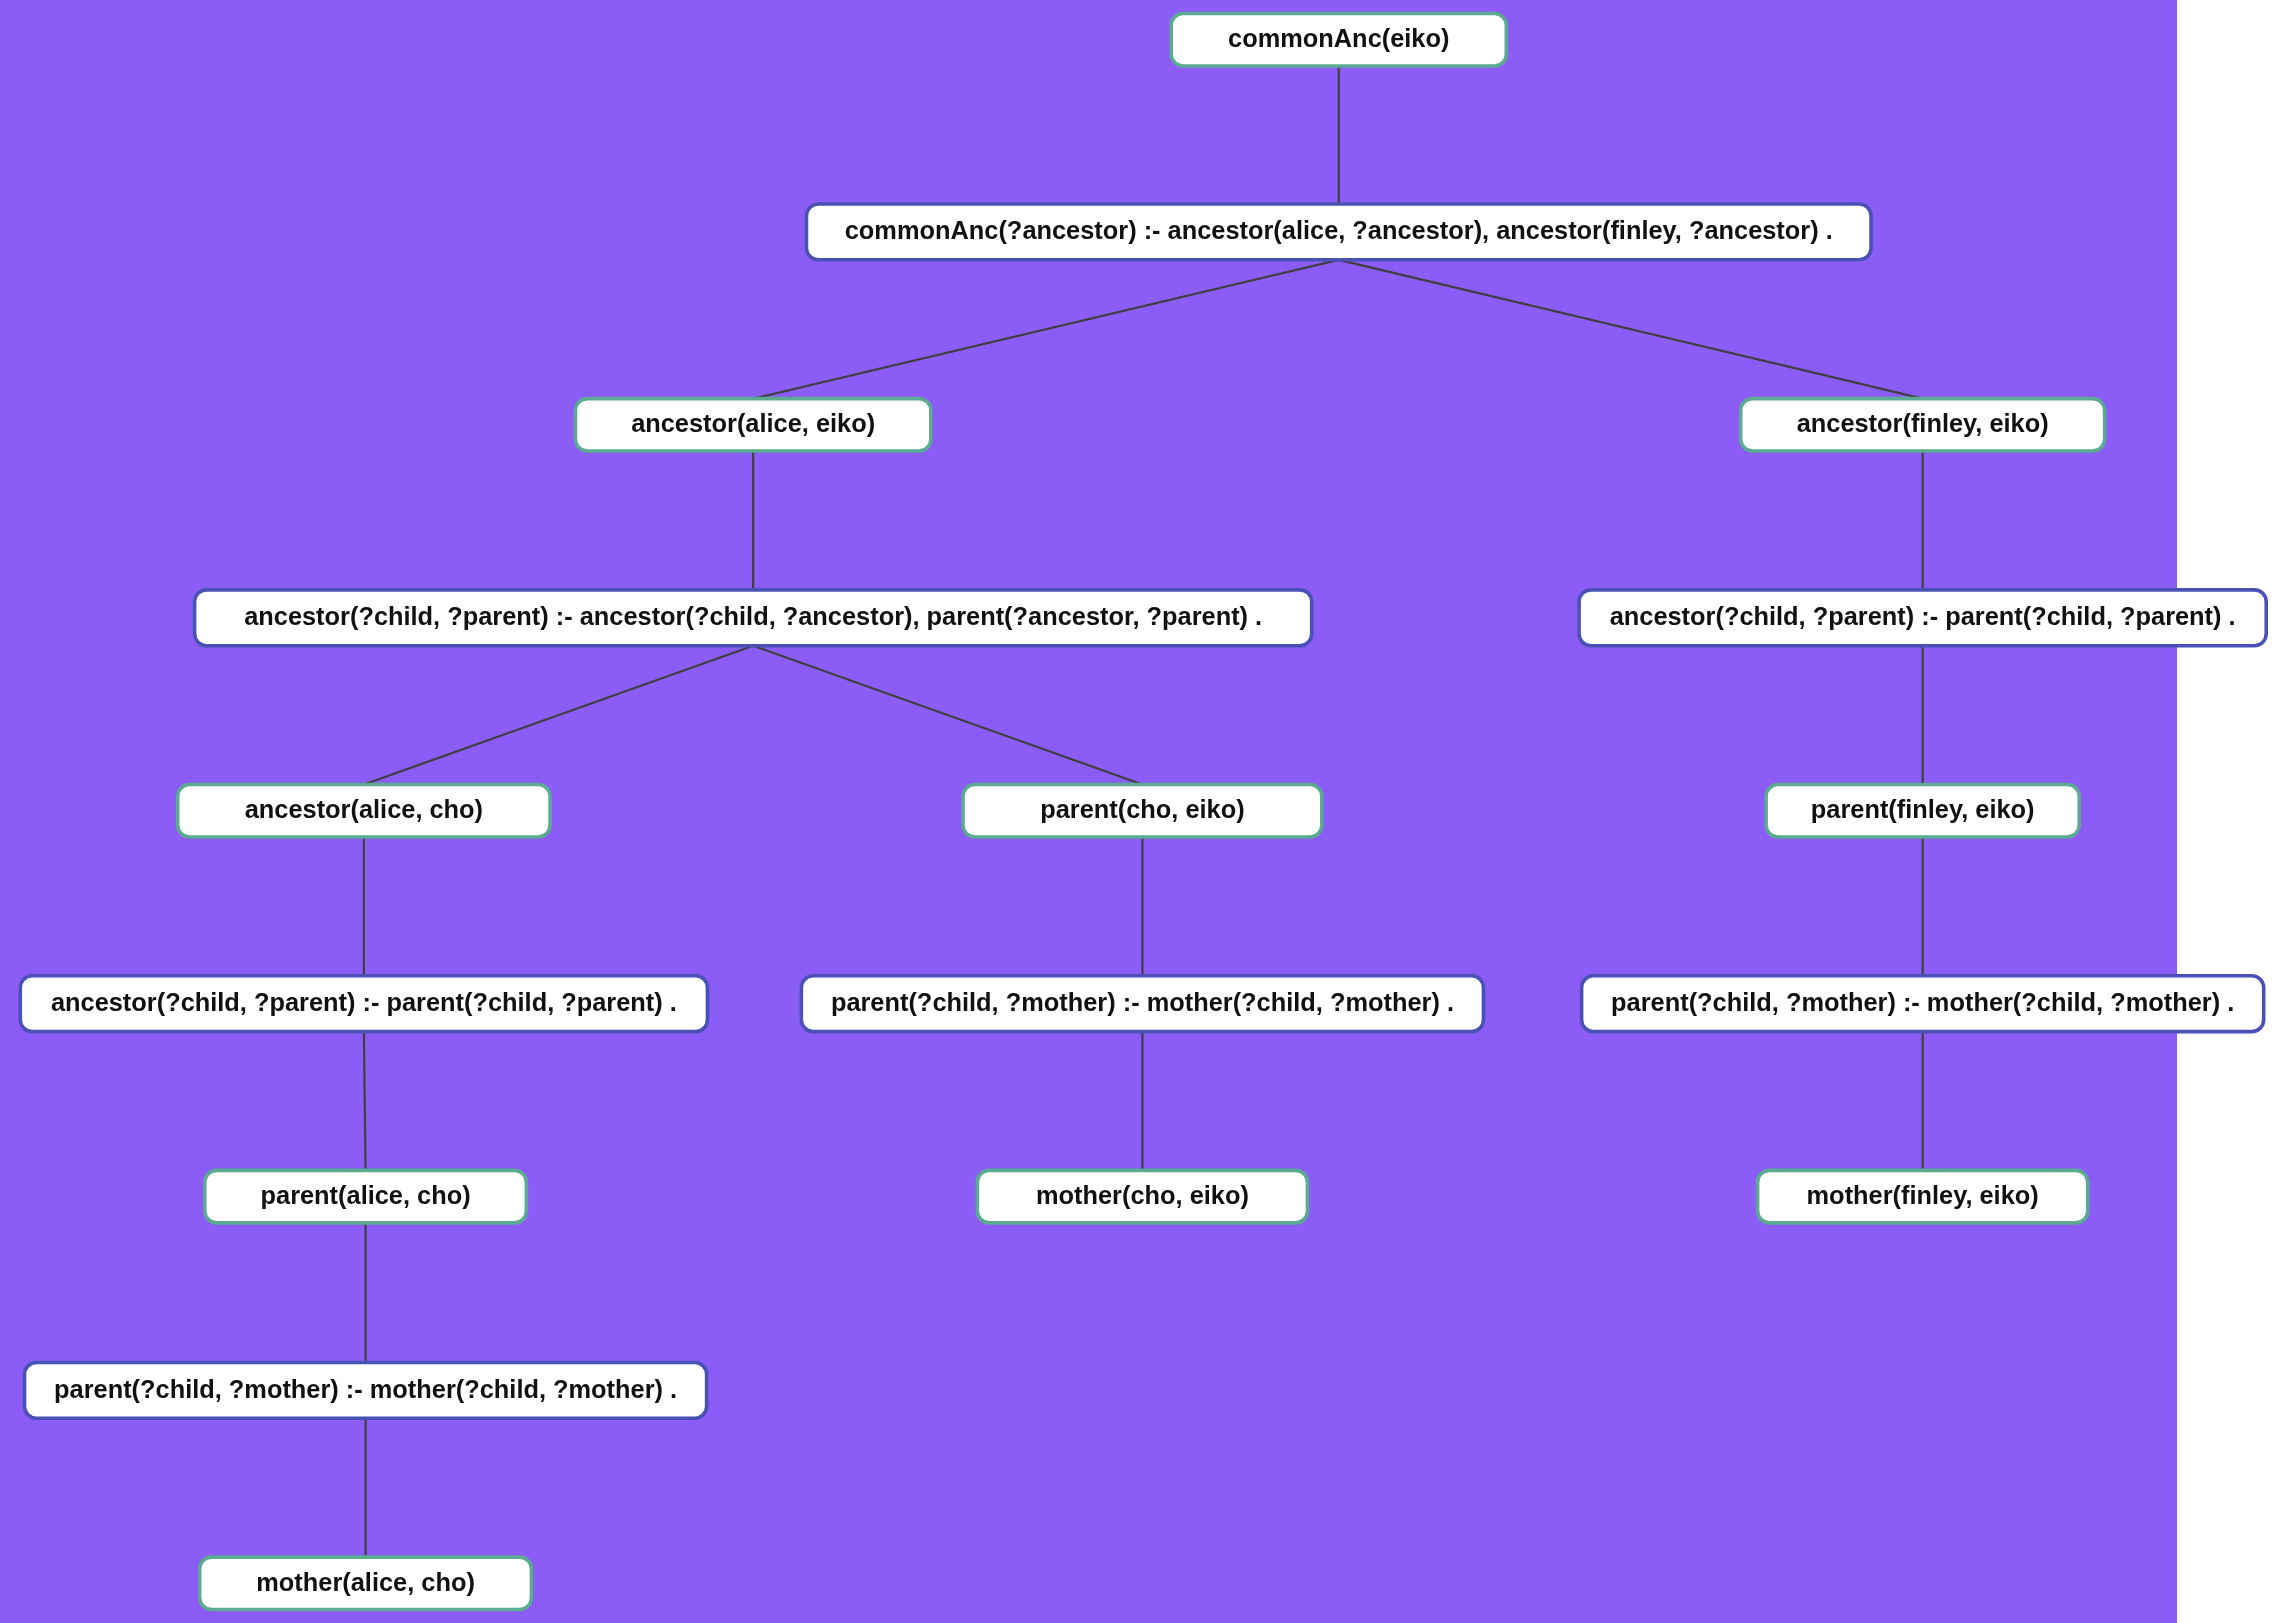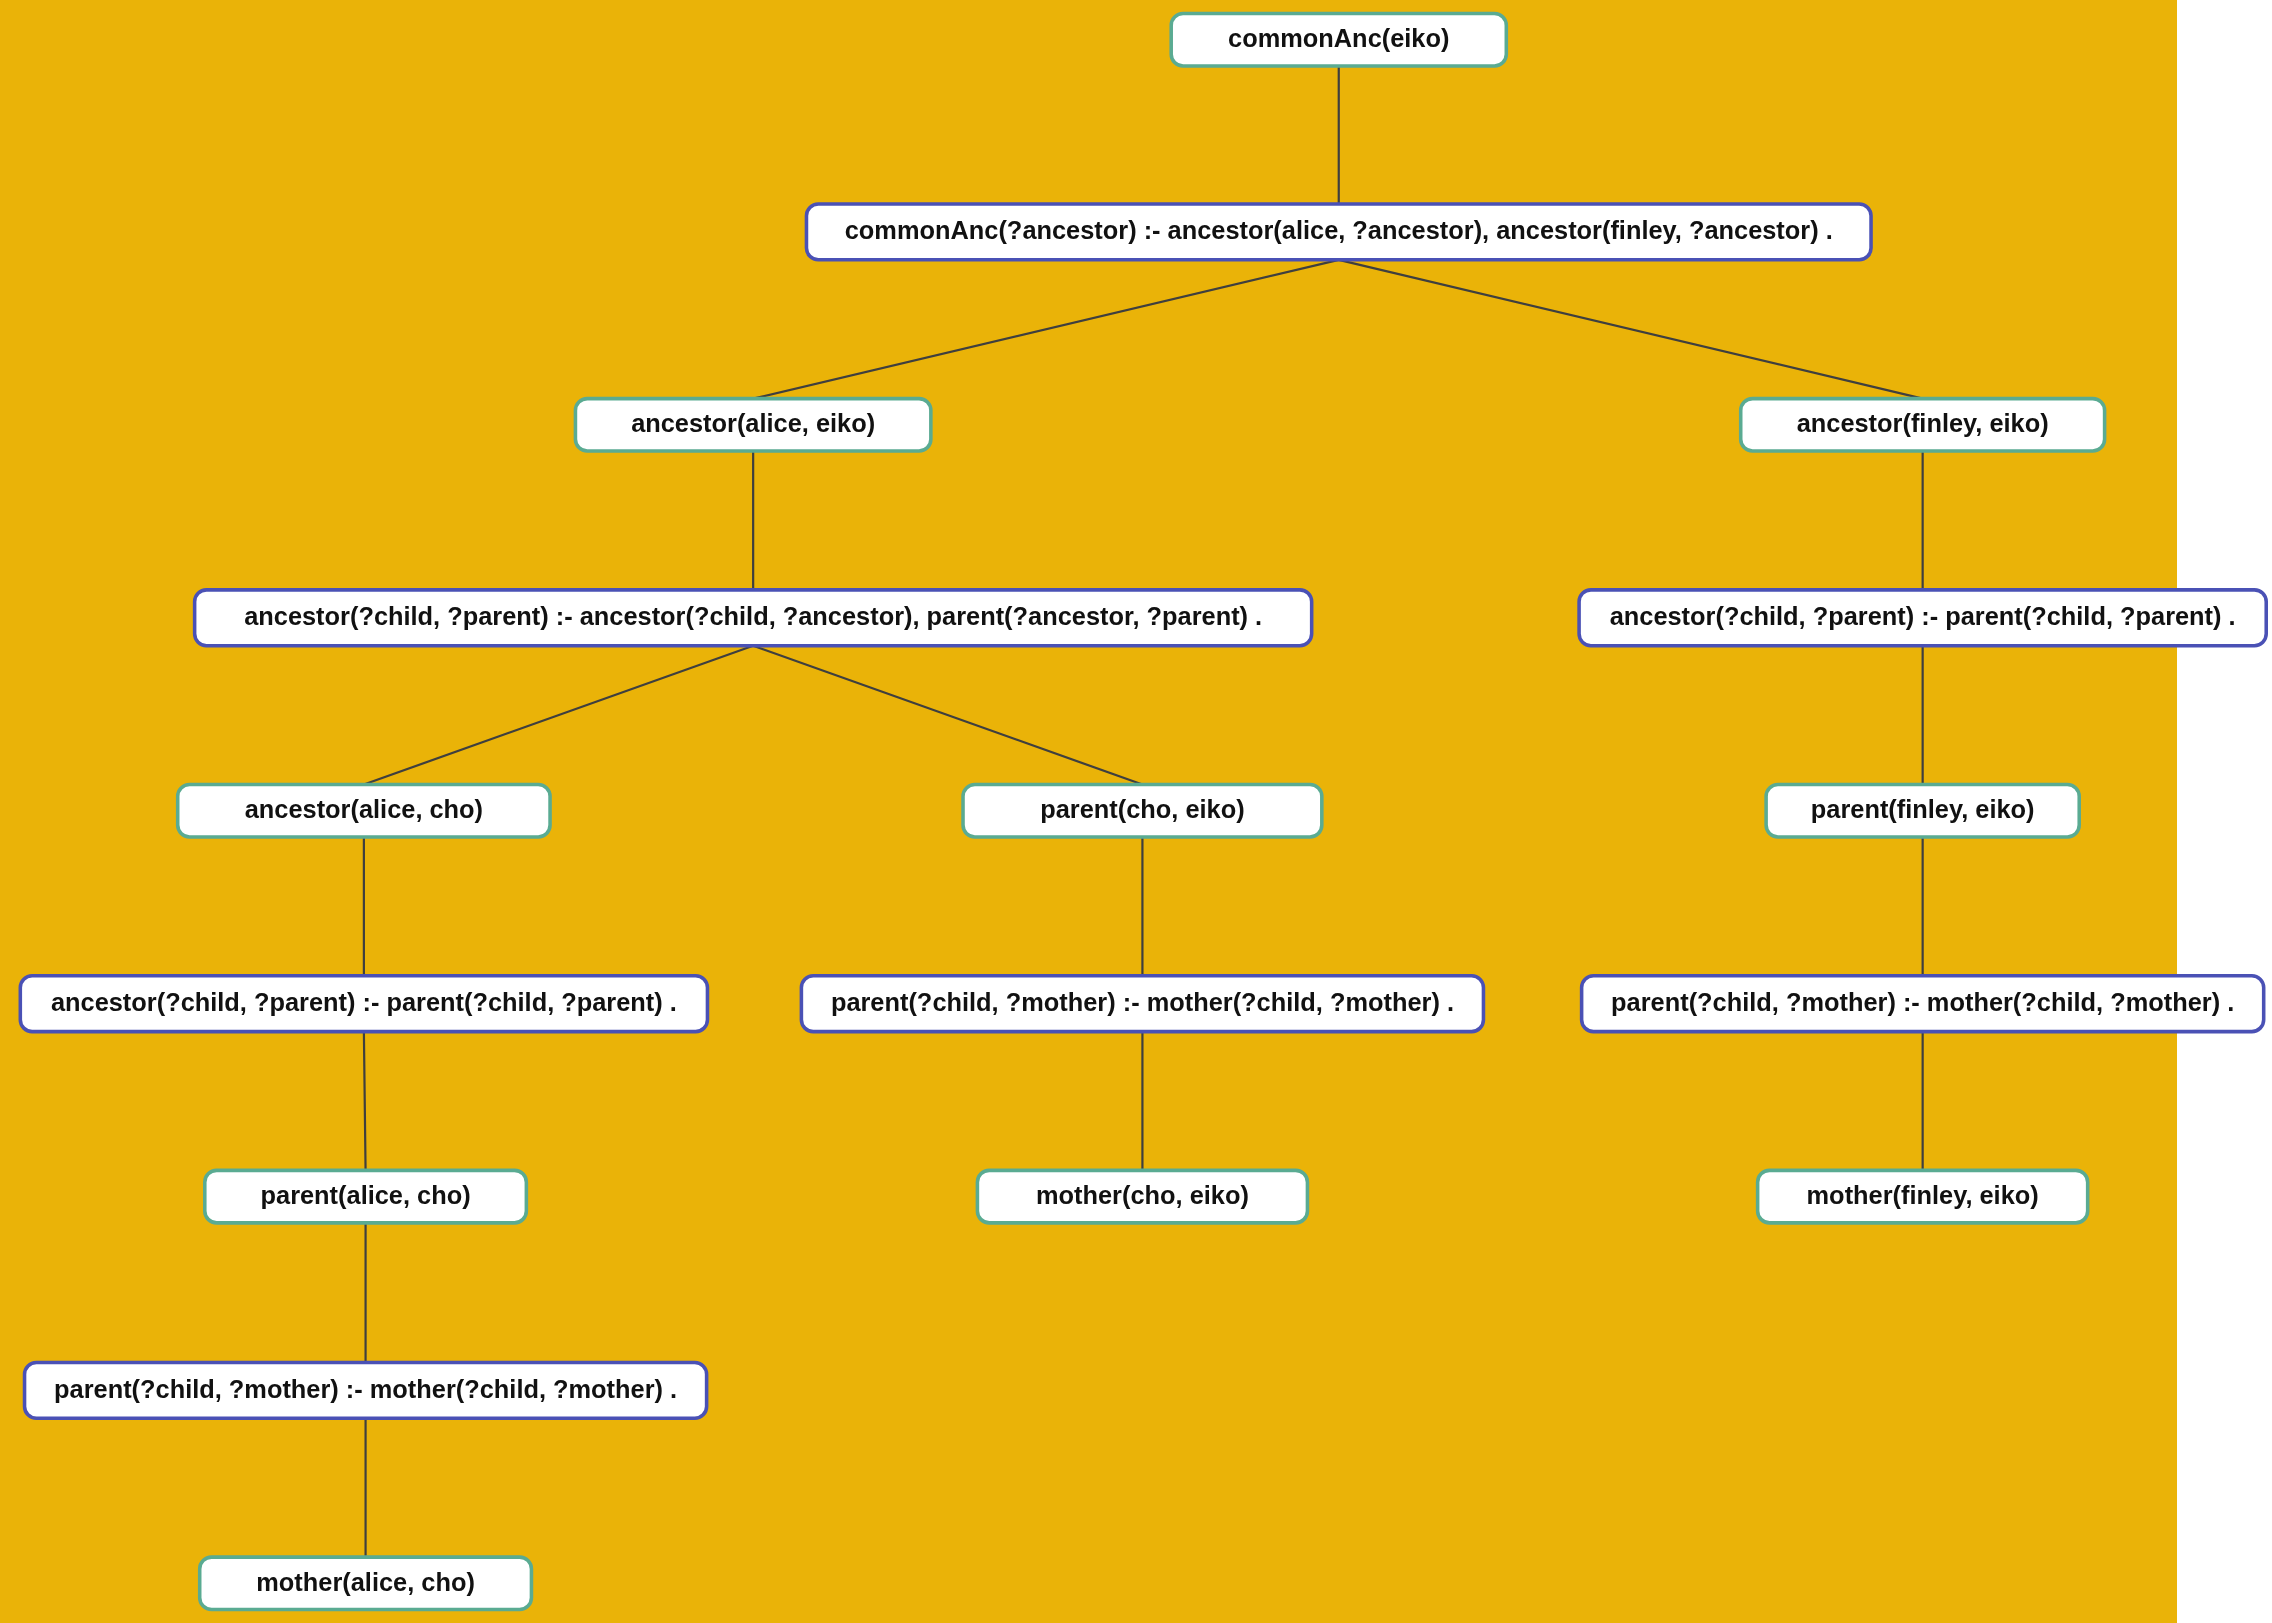--- a/index.html
+++ b/index.html
@@ -11,21 +11,21 @@
   body {
     width: 2273px;
     height: 1624px;
     overflow: hidden;
     font-family: "Liberation Sans", sans-serif;
   }
   #diagram-root {
     position: relative;
     width: 2177px;
     height: 1624px;
-    background: #eab308;
+    background: #8b5cf6;
   }
   svg#tree-svg {
     position: absolute;
     top: 0;
     left: 0;
     width: 2273px;
     height: 1624px;
     display: block;
   }
   .edge-line {

